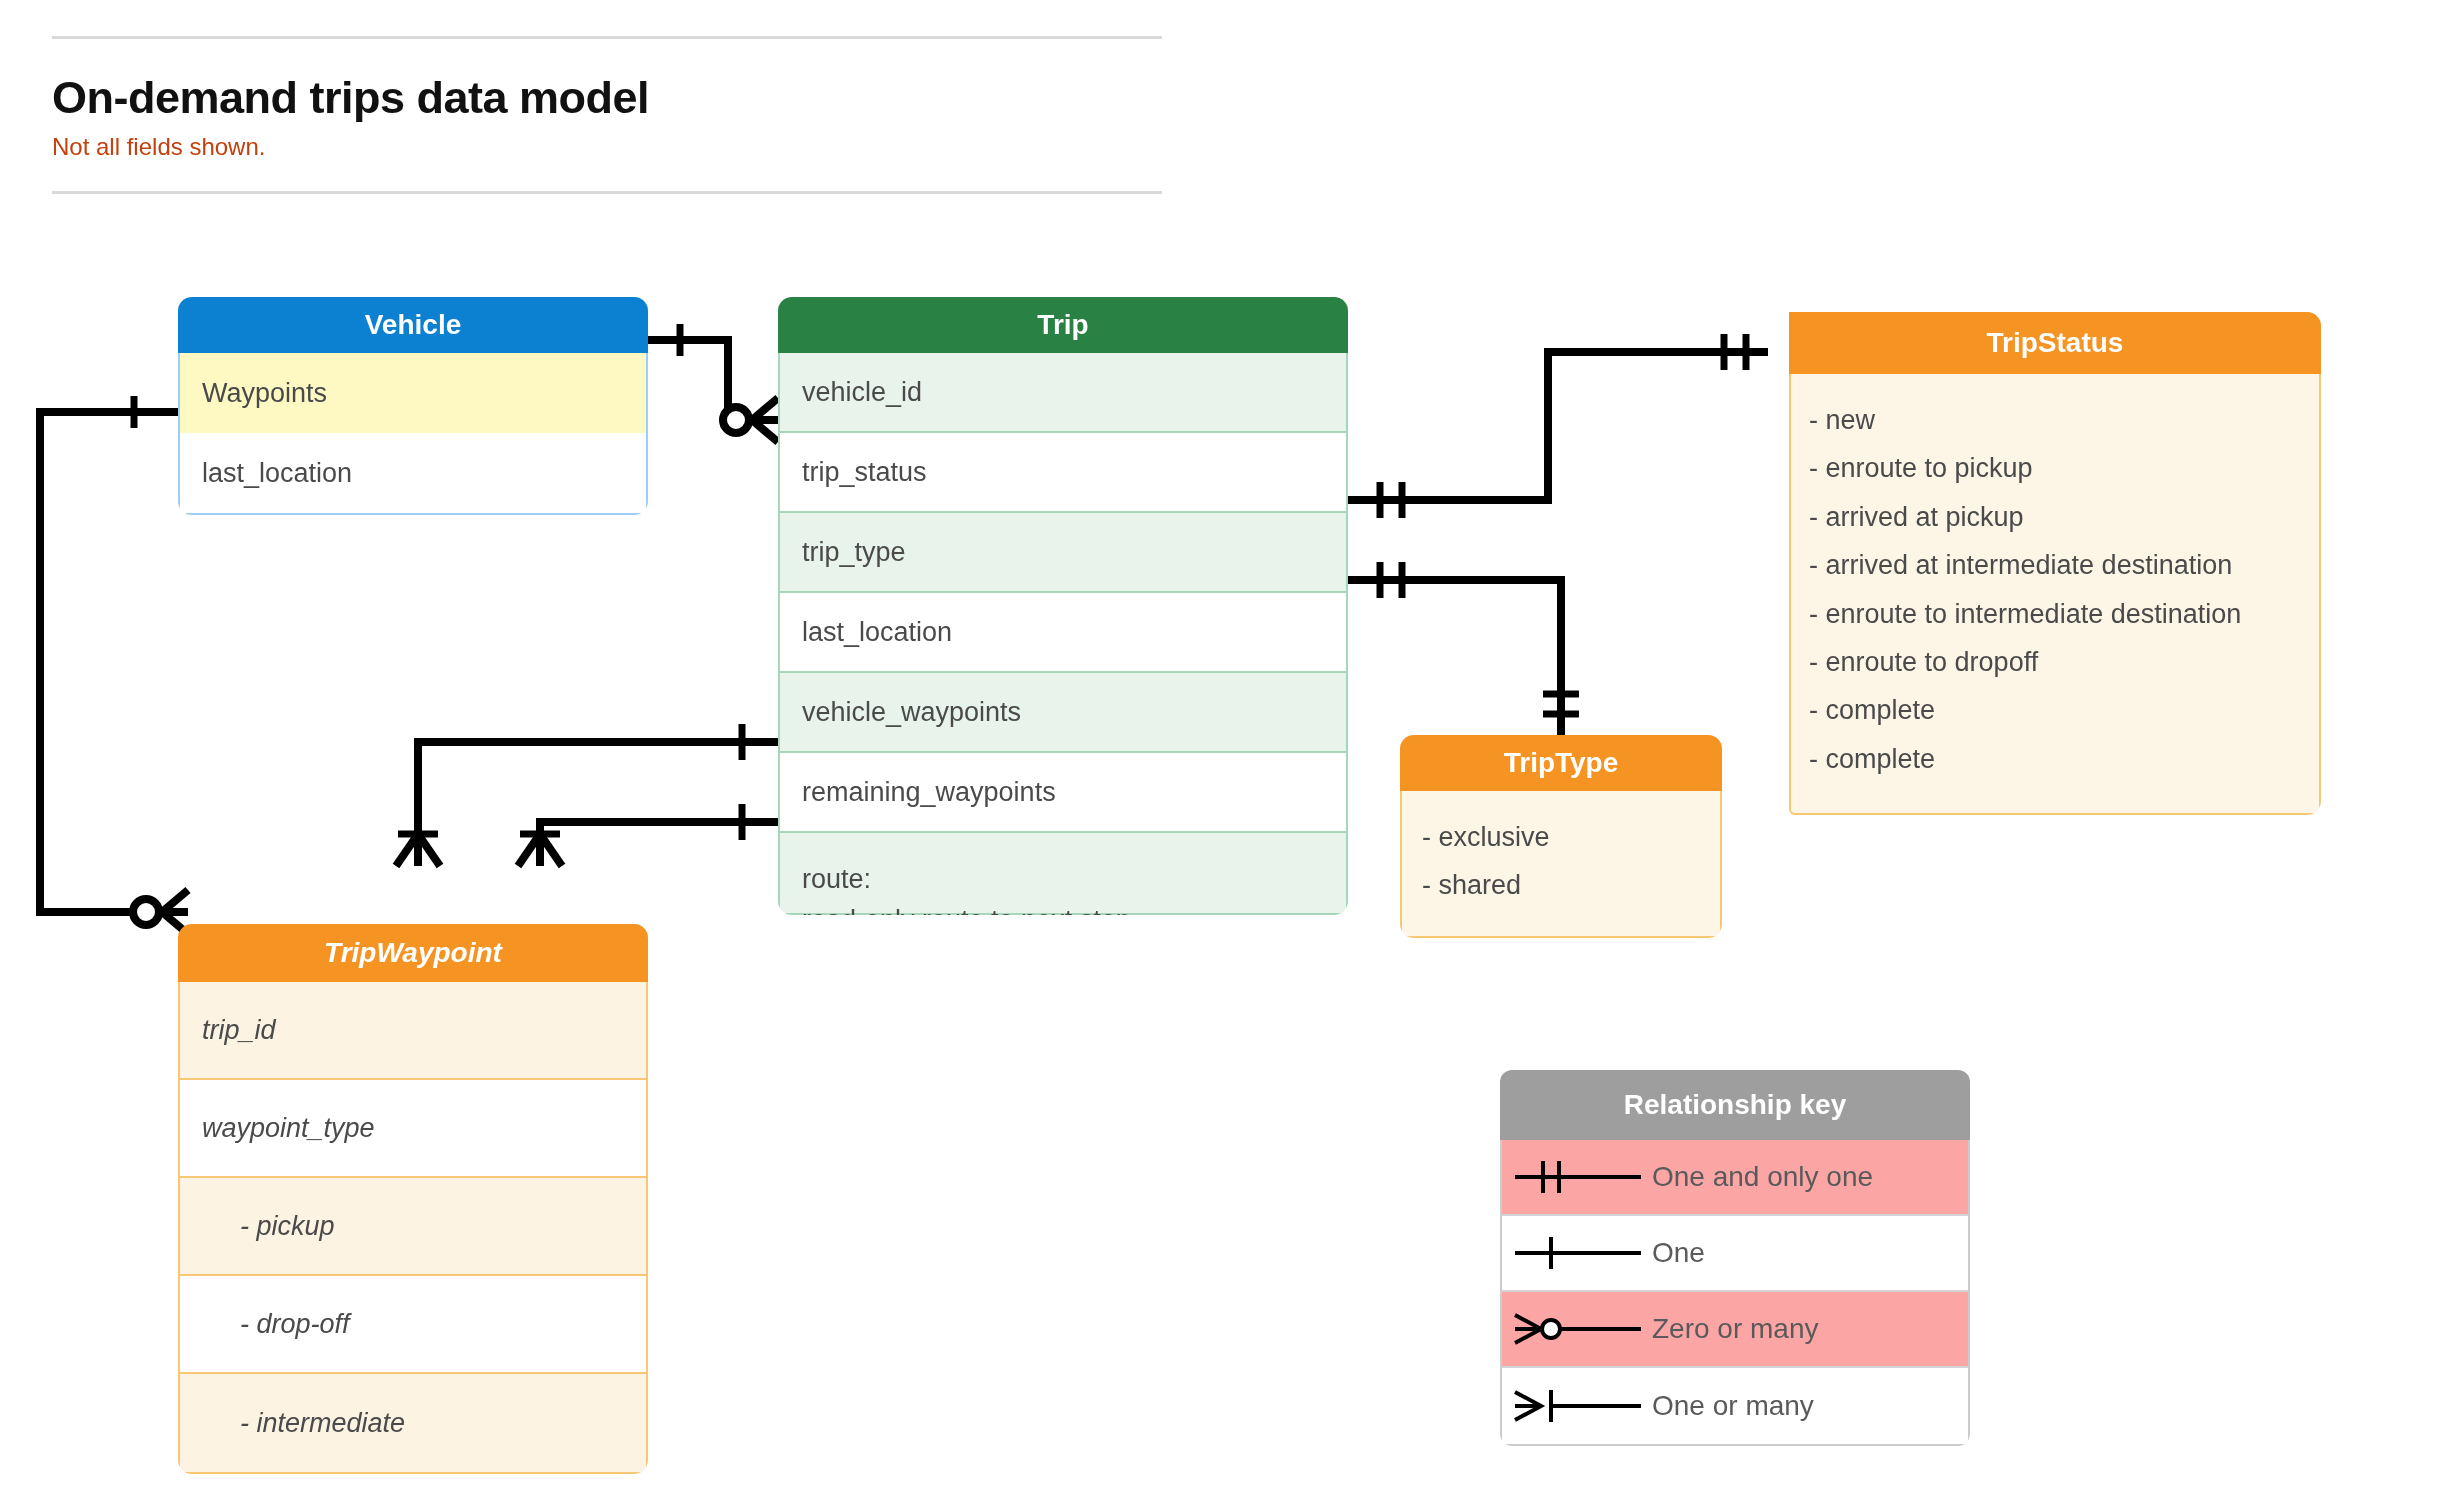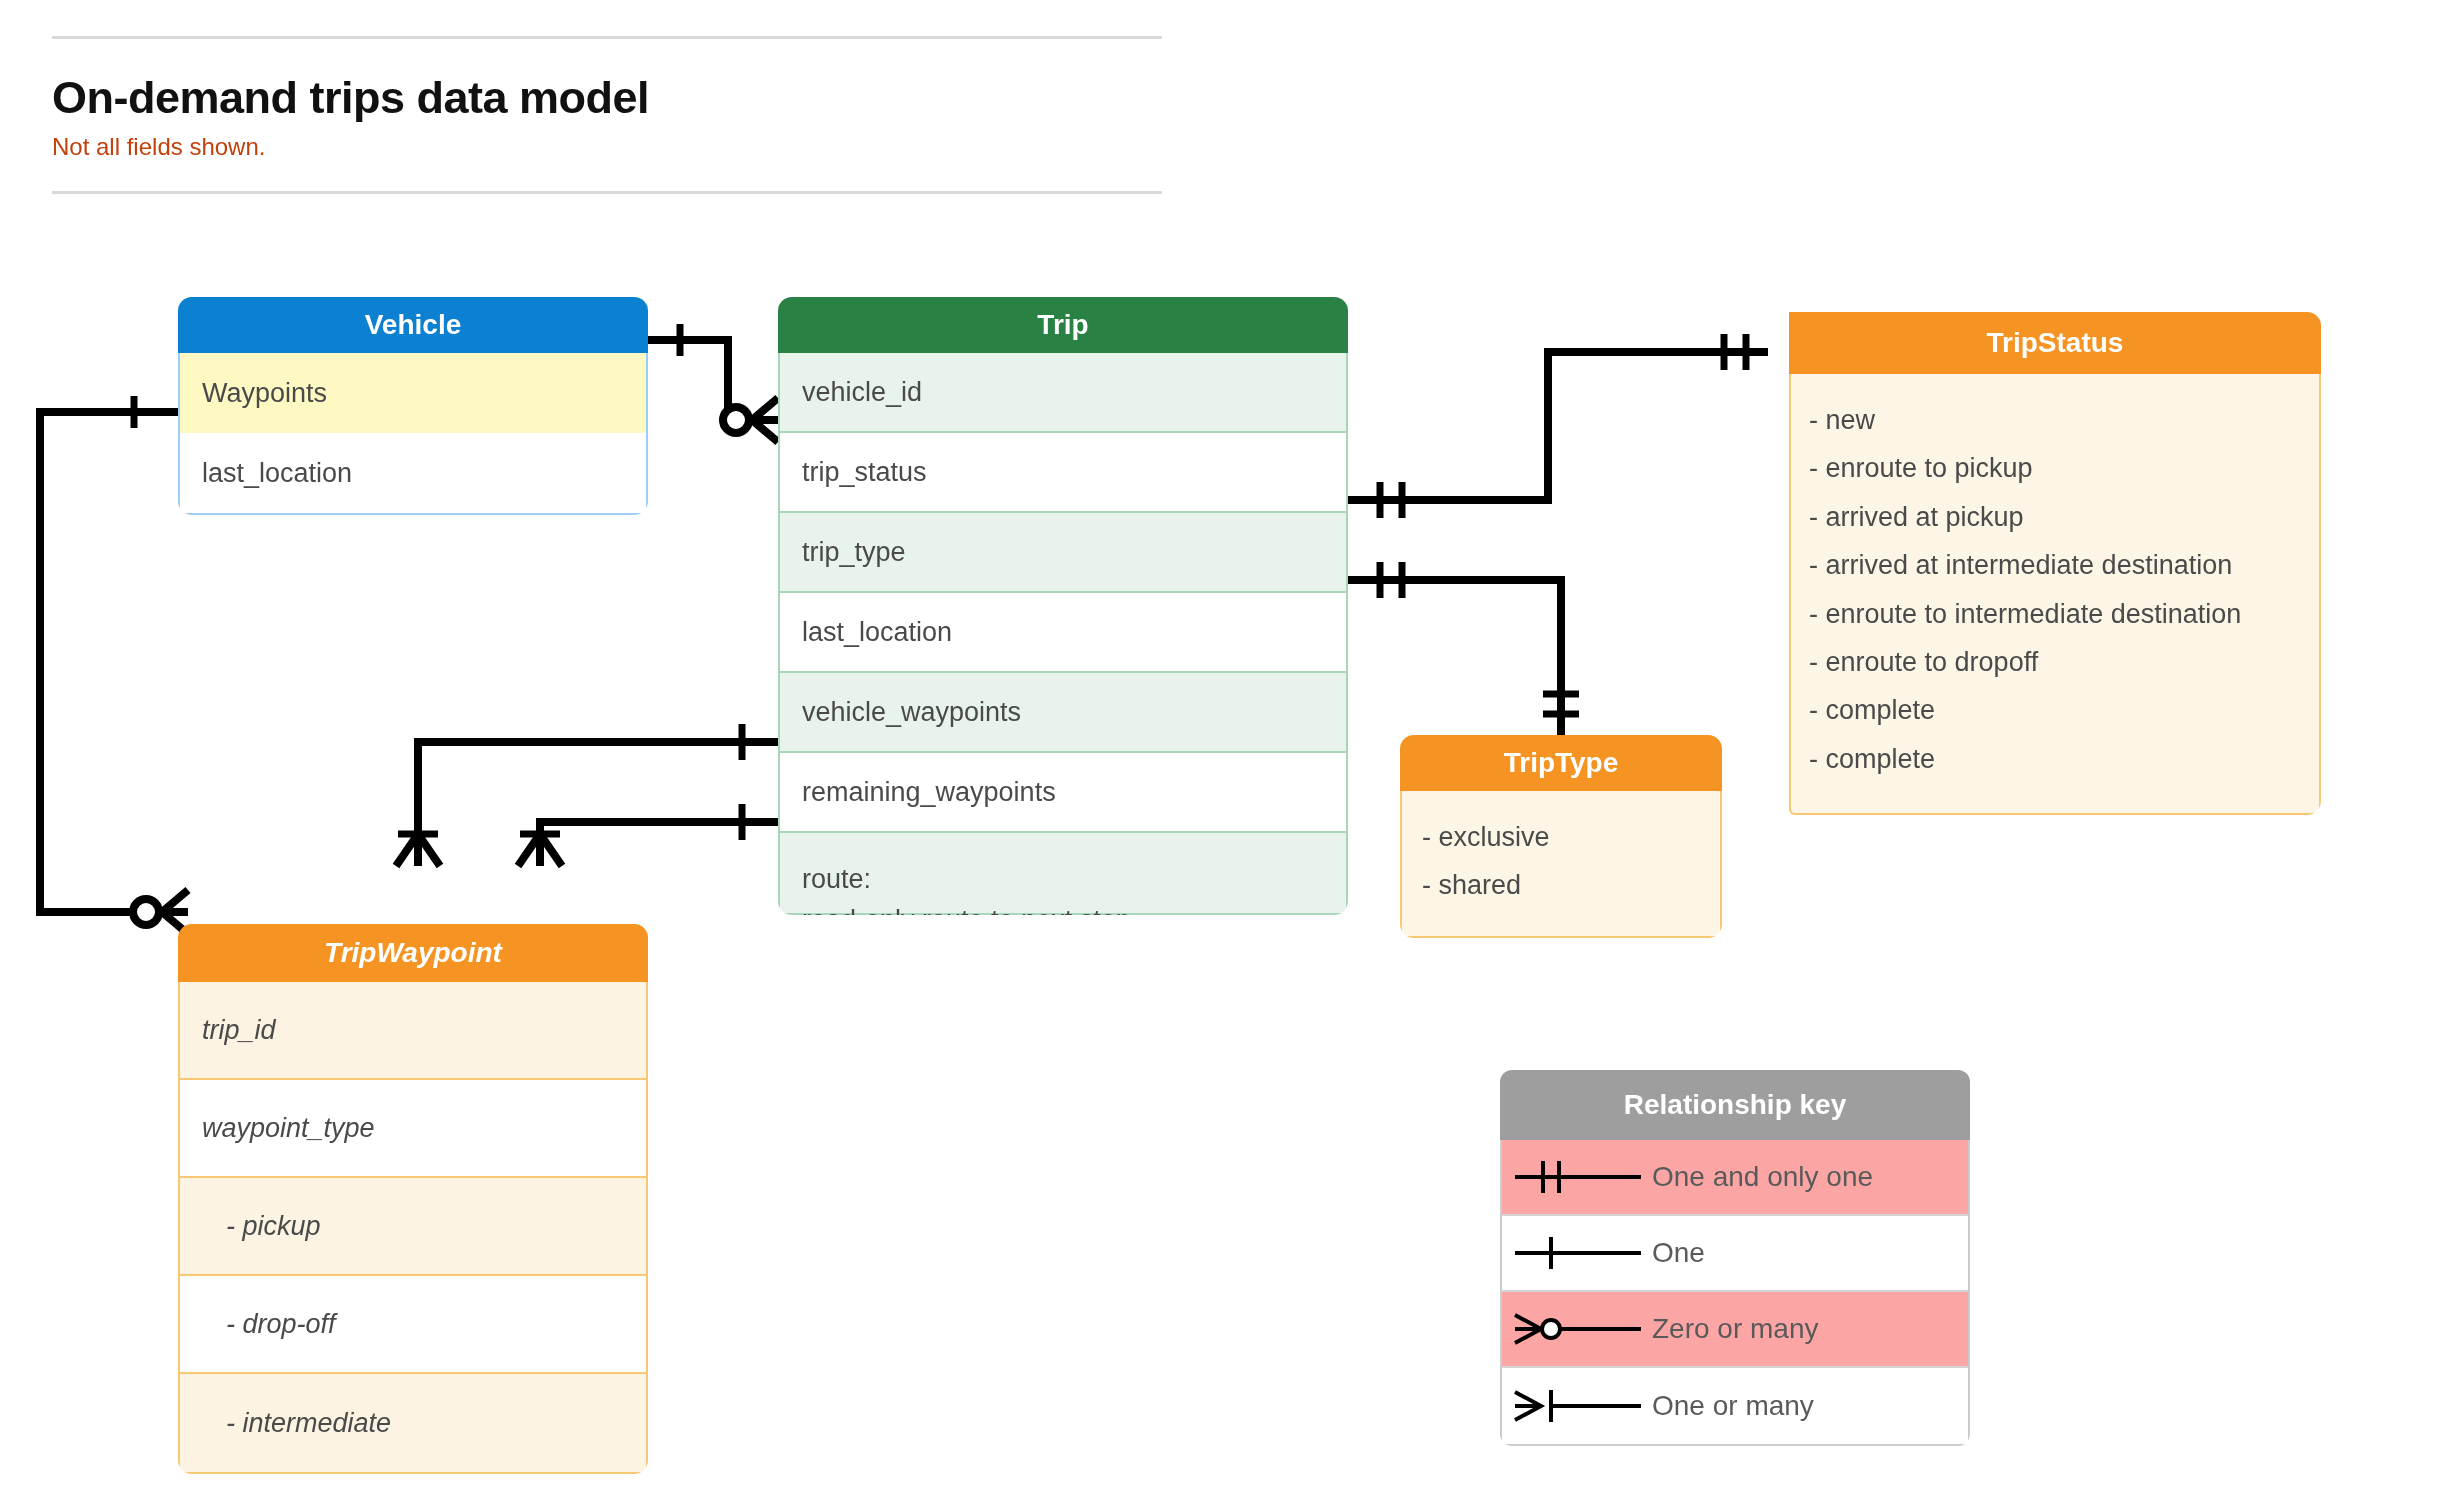--- a/index.html
+++ b/index.html
@@ -73,21 +73,21 @@
     font-size: 27px;
     color: #4a4a4a;
     padding-left: 22px;
   }
   .row.multiline {
     display: block;
     padding-top: 26px;
     padding-bottom: 30px;
     line-height: 1.5;
   }
-  .row.indent { padding-left: 46px; }
+  .row.indent { padding-left: 60px; }
 
   
   #entity-vehicle {
     left: 178px; top: 297px; width: 470px;
   }
   #entity-vehicle .entity-header { background: #0c80d1; height: 56px; }
   #entity-vehicle .entity-body {
     border: 2px solid #9ecdf5;
     border-top: none;
     border-radius: 0 0 6px 6px;

